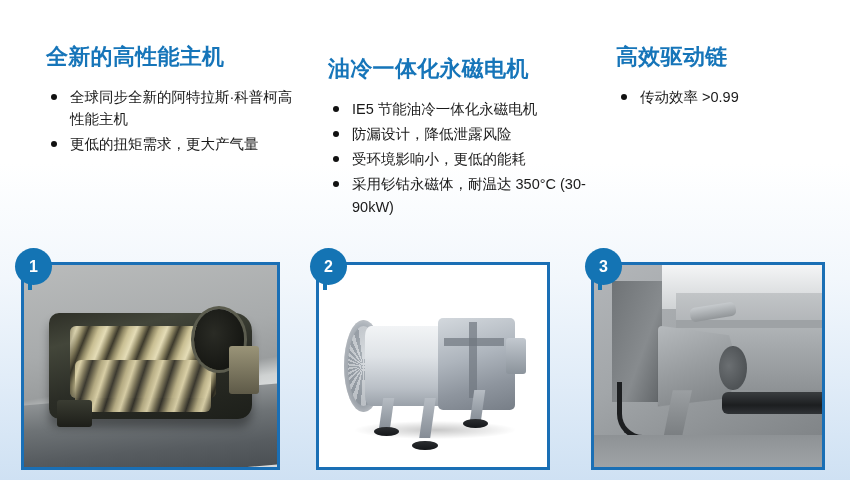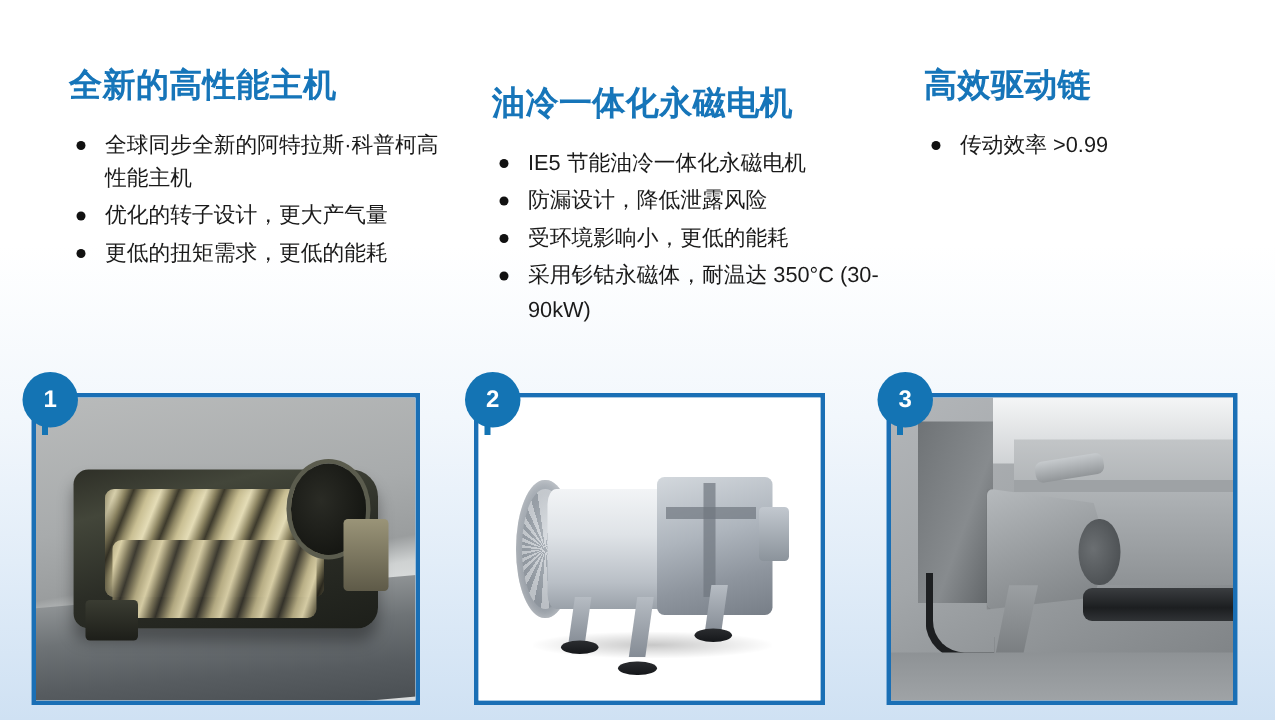--- a/index.html
+++ b/index.html
@@ -244,22 +244,21 @@
 <body>
 
 <div class="slide">
 
   <div class="columns">
 
     <div class="col col-1">
       <h2 class="col-title">全新的高性能主机</h2>
       <ul class="bullets">
         <li>全球同步全新的阿特拉斯·科普柯高性能主机</li>
-        <li>优化的转子设计，更大产气量</li>
-        <li>更低的扭矩需求，更低的能耗</li>
+        <li>更低的扭矩需求，更大产气量</li>
       </ul>
     </div>
 
     <div class="col col-2">
       <h2 class="col-title">油冷一体化永磁电机</h2>
       <ul class="bullets">
         <li>IE5 节能油冷一体化永磁电机</li>
         <li>防漏设计，降低泄露风险</li>
         <li>受环境影响小，更低的能耗</li>
         <li>采用钐钴永磁体，耐温达 350°C (30-90kW)</li>

